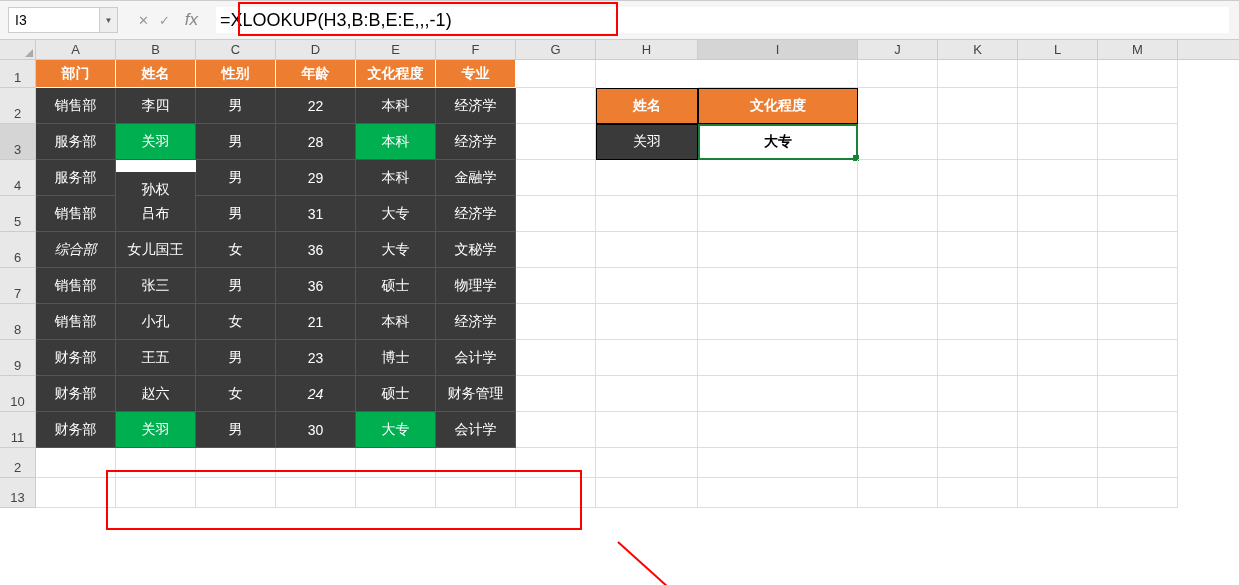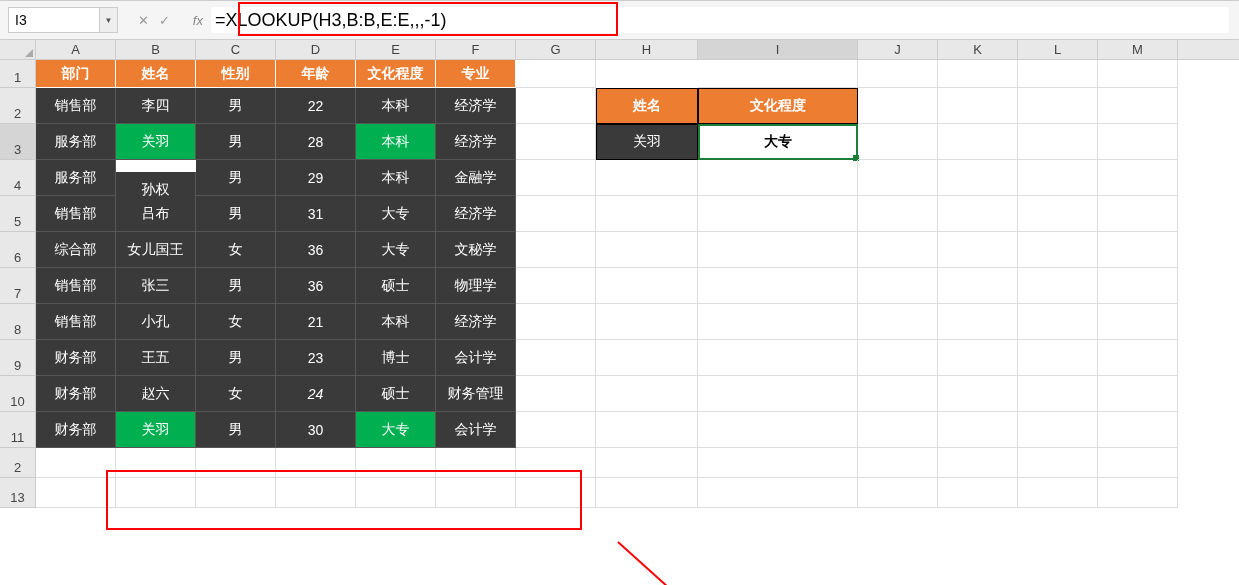--- a/index.html
+++ b/index.html
@@ -46,28 +46,28 @@
   .fb-icons {
     display: flex;
     align-items: center;
     gap: 10px;
     margin-left: 20px;
     color: #999;
   }
   .fb-icons span { cursor: default; }
   .fx-label {
     font-style: italic;
-    margin-left: 13px;
+    margin-left: 5px;
     color: #888;
-    font-size: 13px;
+    font-size: 17px;
   }
   .formula-input {
     flex: 1;
     height: 26px;
-    margin-left: 8px;
+    margin-left: 18px;
     margin-right: 10px;
     display: flex;
     align-items: center;
     font-size: 18px;
     padding-left: 4px;
     background: #fff;
   }
   .red-box-formula {
     position: absolute;
     border: 2px solid red;
@@ -263,21 +263,21 @@
       <div class="cell dk" style="left: 160px; top: 100px; width: 80px; height: 36px;">男</div>
       <div class="cell dk" style="left: 240px; top: 100px; width: 80px; height: 36px;">29</div>
       <div class="cell dk" style="left: 320px; top: 100px; width: 80px; height: 36px;">本科</div>
       <div class="cell dk" style="left: 400px; top: 100px; width: 80px; height: 36px; font-family: Liberation Mono, monospace;">金融学</div>
       <div class="cell dk" style="left: 0px; top: 136px; width: 80px; height: 36px;">销售部</div>
       <div class="cell dk" style="left: 80px; top: 136px; width: 80px; height: 36px;">吕布</div>
       <div class="cell dk" style="left: 160px; top: 136px; width: 80px; height: 36px;">男</div>
       <div class="cell dk" style="left: 240px; top: 136px; width: 80px; height: 36px;">31</div>
       <div class="cell dk" style="left: 320px; top: 136px; width: 80px; height: 36px;">大专</div>
       <div class="cell dk" style="left: 400px; top: 136px; width: 80px; height: 36px;">经济学</div>
-      <div class="cell dk" style="left: 0px; top: 172px; width: 80px; height: 36px;">综合部</div>
+      <div class="cell dk" style="left: 0px; top: 172px; width: 80px; height: 36px; font-style: italic;">综合部</div>
       <div class="cell dk" style="left: 80px; top: 172px; width: 80px; height: 36px;">女儿国王</div>
       <div class="cell dk" style="left: 160px; top: 172px; width: 80px; height: 36px;">女</div>
       <div class="cell dk" style="left: 240px; top: 172px; width: 80px; height: 36px;">36</div>
       <div class="cell dk" style="left: 320px; top: 172px; width: 80px; height: 36px;">大专</div>
       <div class="cell dk" style="left: 400px; top: 172px; width: 80px; height: 36px;">文秘学</div>
       <div class="cell dk" style="left: 0px; top: 208px; width: 80px; height: 36px;">销售部</div>
       <div class="cell dk" style="left: 80px; top: 208px; width: 80px; height: 36px;">张三</div>
       <div class="cell dk" style="left: 160px; top: 208px; width: 80px; height: 36px;">男</div>
       <div class="cell dk" style="left: 240px; top: 208px; width: 80px; height: 36px;">36</div>
       <div class="cell dk" style="left: 320px; top: 208px; width: 80px; height: 36px;">硕士</div>

